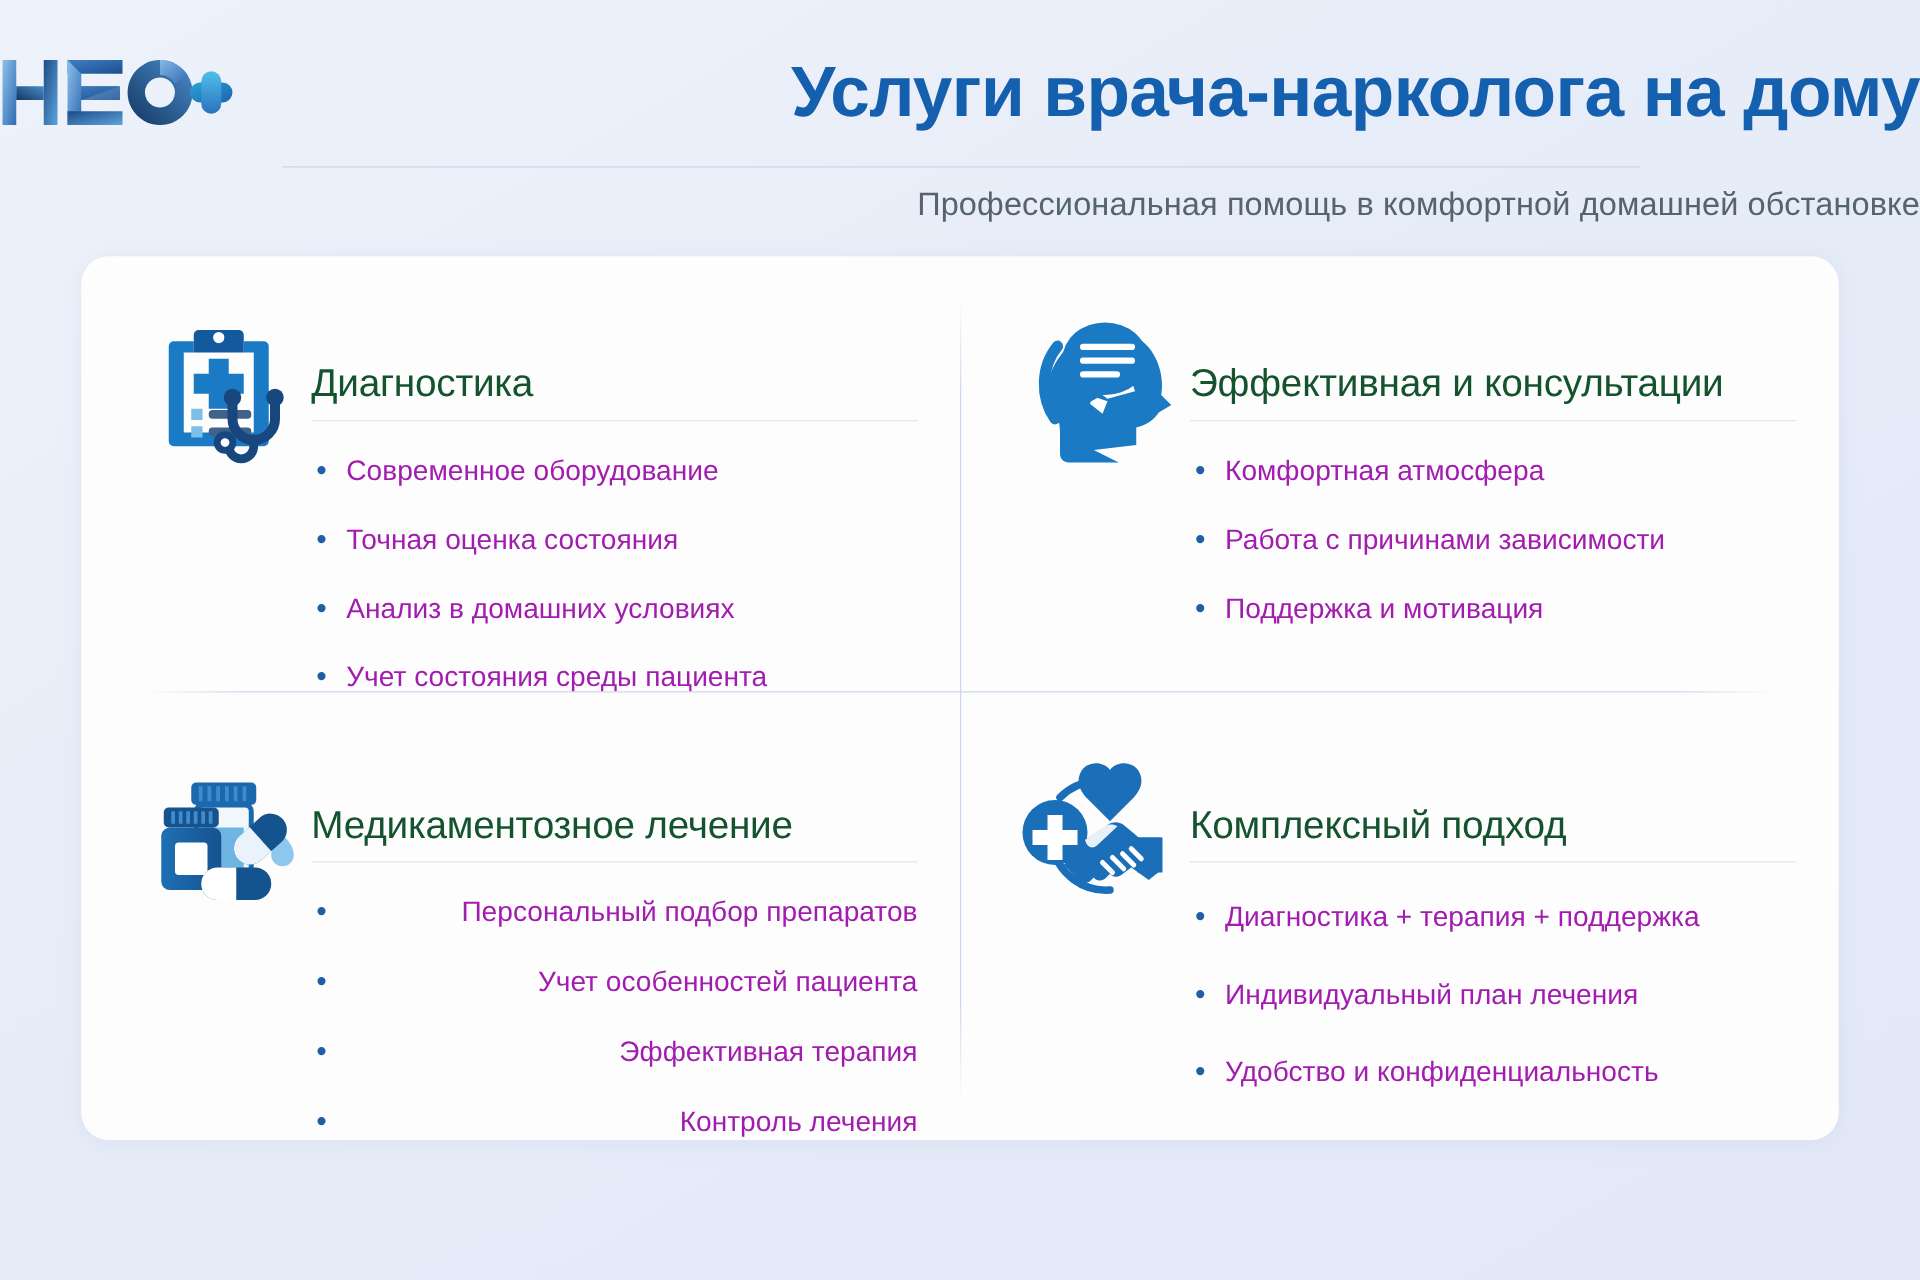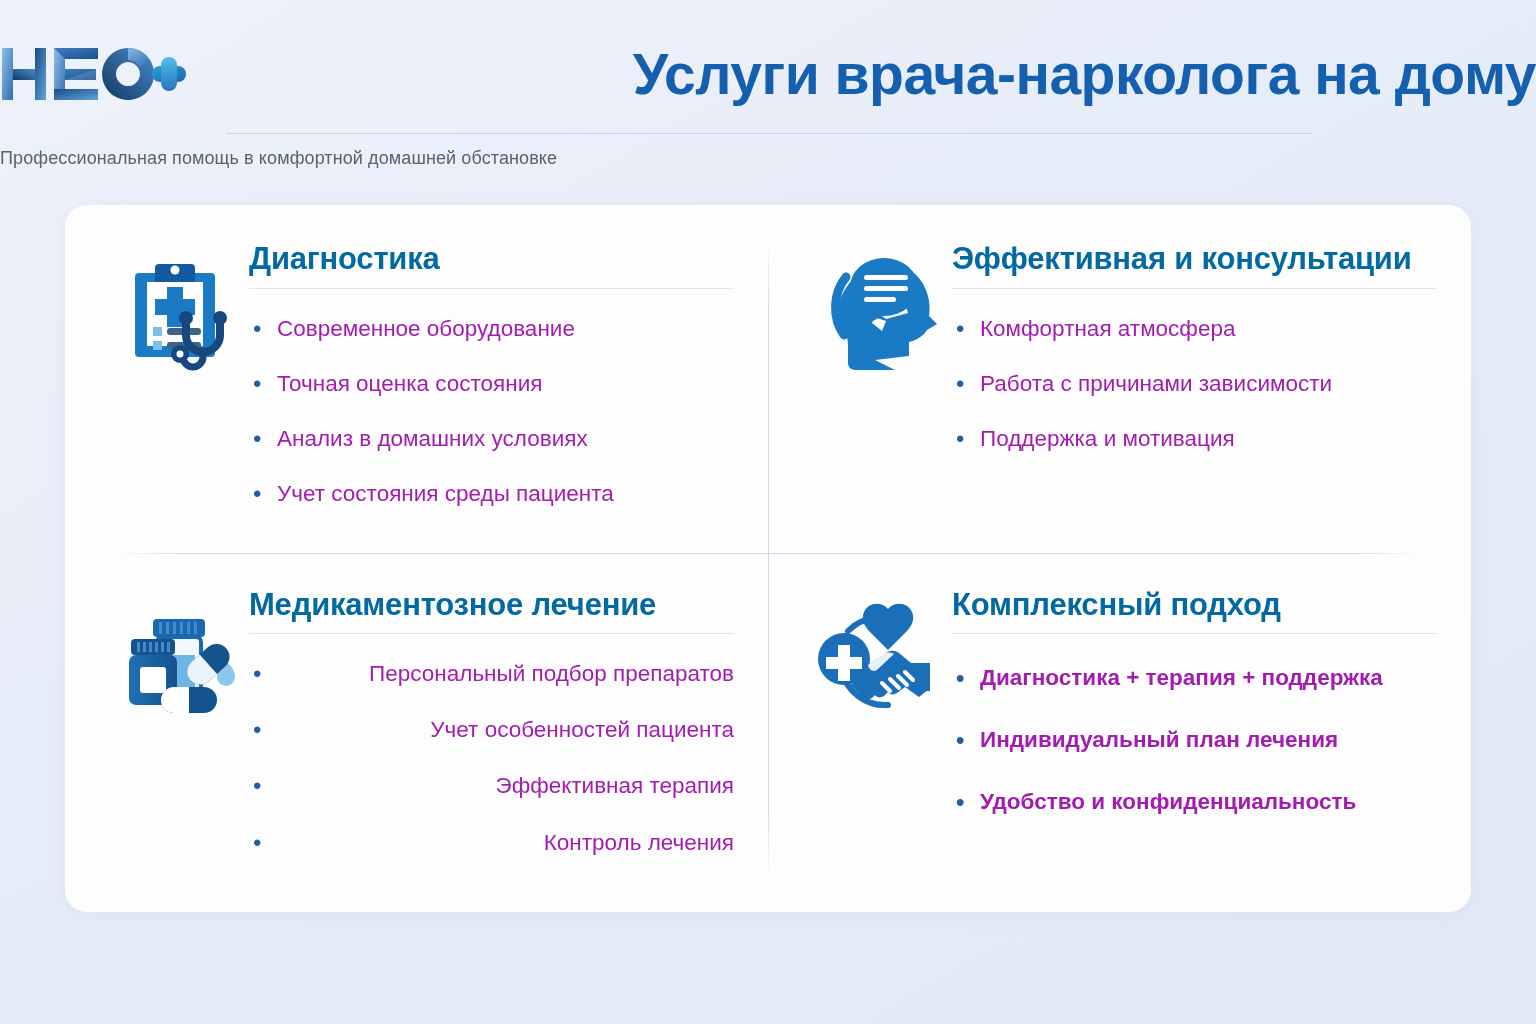--- a/index.html
+++ b/index.html
@@ -58,22 +58,22 @@
     width: 1086px;
     height: 1px;
     background: #c9d6ea;
   }
 
   .subtitle {
     position: absolute;
     top: 148px;
     left: 0;
     width: 1536px;
-    text-align: left;
-    font-size: 18px;
+    text-align: right;
+    font-size: 26px;
     color: #56646f;
     letter-spacing: 0.1px;
   }
 
   
   .panel {
     position: absolute;
     left: 65px;
     top: 205px;
     width: 1406px;
@@ -129,25 +129,26 @@
   .card-icon svg { display: block; width: 132px; height: 132px; }
 
   .card-body {
     flex: 1 1 auto;
     min-width: 0;
     padding-top: 6px;
   }
 
   .card-title {
     font-size: 31px;
-    font-weight: 700;
-    color: #0369a1;
+    font-weight: 400;
+    color: #14532d;
     line-height: 1.15;
     white-space: nowrap;
     letter-spacing: -0.2px;
+    margin-top: 48px;
   }
 
   .card-rule {
     margin-top: 11px;
     height: 1px;
     background: #dde6f2;
   }
 
   .bullets {
     list-style: none;
@@ -170,21 +171,21 @@
     content: "•";
     position: absolute;
     left: 4px;
     top: -1px;
     color: #1f5fa6;
     font-size: 24px;
     line-height: 1.25;
   }
 
   .card-3 .bullets li { margin-bottom: 28px; text-align: right; }
-  .card-4 .bullets { margin-top: 30px; font-weight: bold; }
+  .card-4 .bullets { margin-top: 30px; }
   .card-4 .bullets li { margin-bottom: 34px; }
 </style>
 </head>
 <body>
 
 <div class="header">
   <div class="header-row">
 
     <div class="logo">
       <svg width="188" height="72" viewBox="0 0 188 72" aria-label="NEO+">

